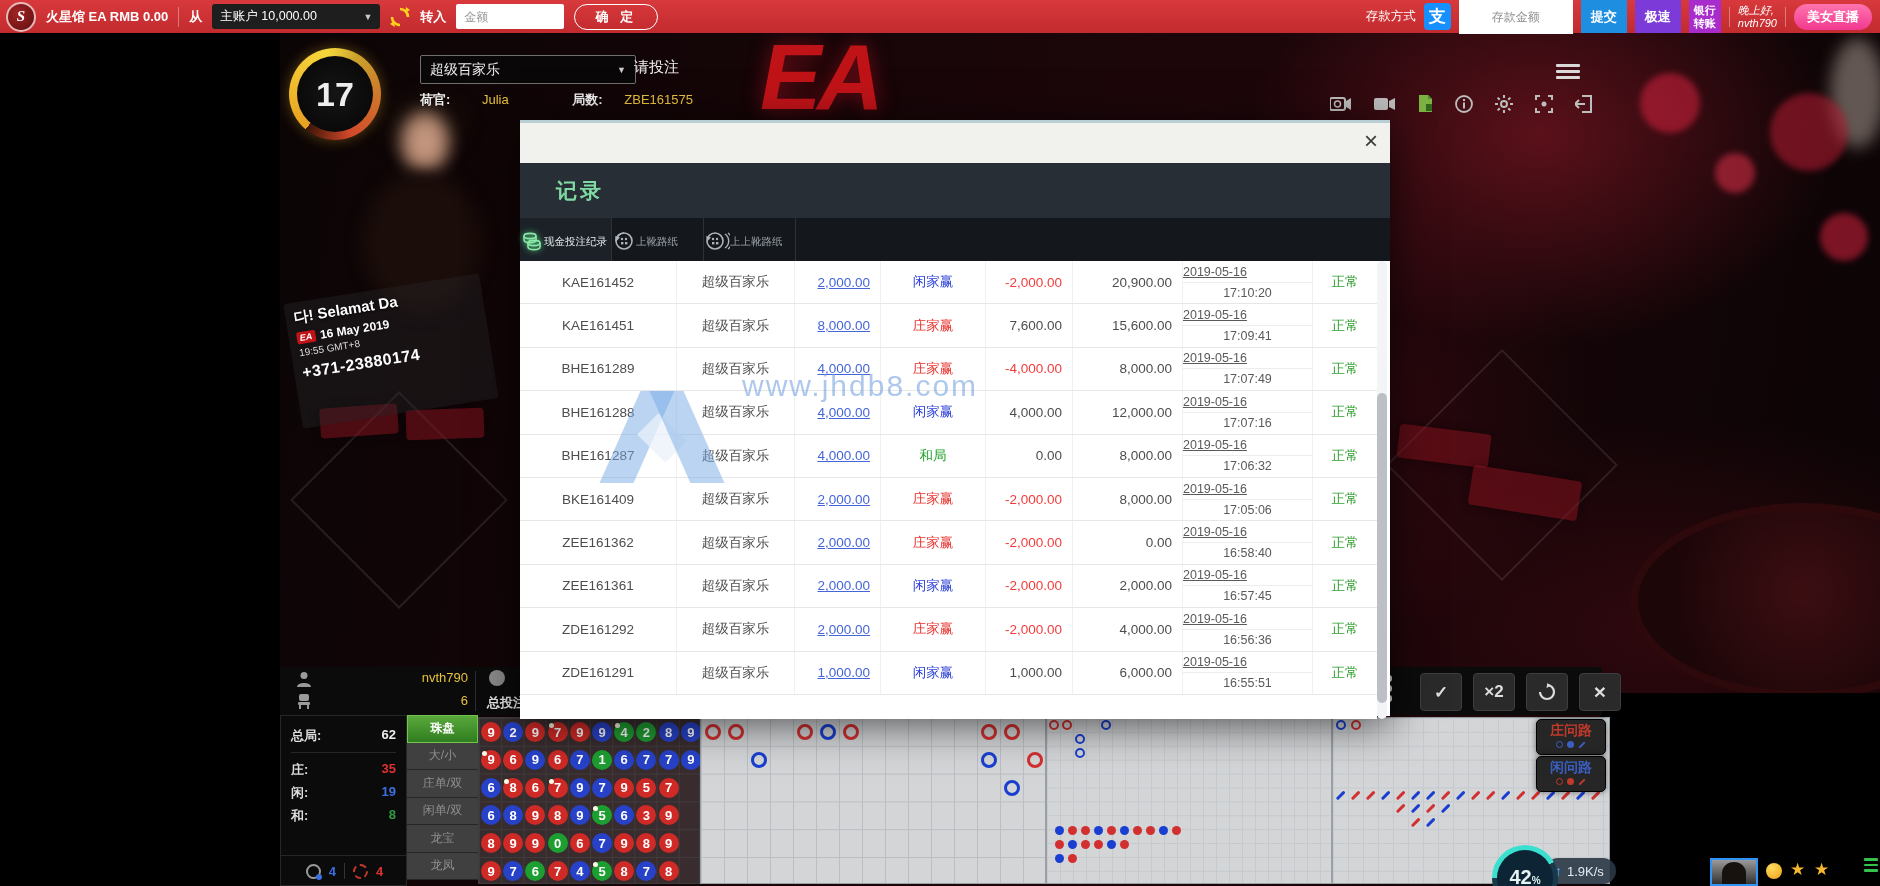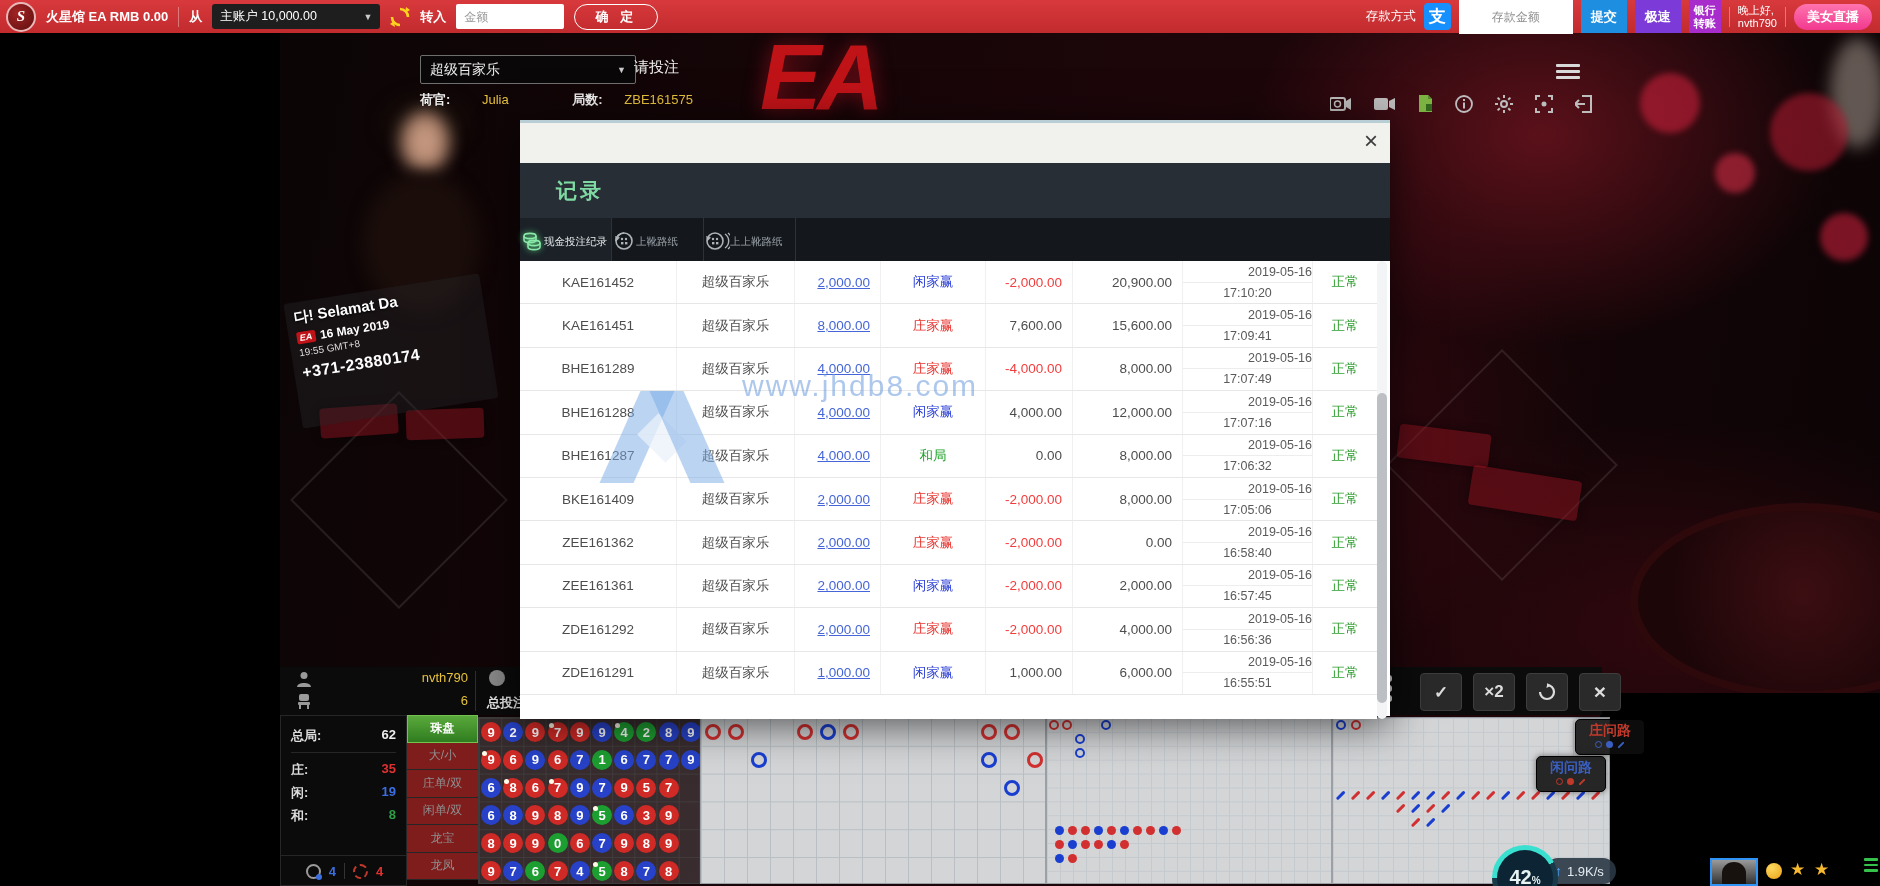--- a/index.html
+++ b/index.html
@@ -26,21 +26,21 @@
     color:#fff;font-size:13px;letter-spacing:4px;font-weight:bold;cursor:pointer;}
   .tb-right{position:absolute;right:8px;top:0;height:33px;display:flex;align-items:center;gap:8px;}
   .alipay{width:27px;height:27px;border-radius:4px;background:#1790ff;color:#fff;display:flex;align-items:center;
     justify-content:center;font-size:17px;font-weight:bold;cursor:pointer;}
   .dep-input{width:110px;height:33px;background:#fff;border:none;font-size:12px;text-align:center;color:#333;}
   .dep-input::placeholder{color:#8f8f8f;}
   .btn-flat{height:33px;border:none;color:#fff;font-size:13px;font-weight:bold;cursor:pointer;padding:0 10px;}
   .submit-btn{background:#1e8fe0;}
   .express-btn{background:#7c3bd9;}
   .bank-btn{background:#a82ccb;font-size:11px;line-height:13px;padding:0 5px;}
-  .greeting{font-size:11px;line-height:13px;text-align:left;white-space:nowrap;}
+  .greeting{font-size:11px;line-height:13px;text-align:left;white-space:nowrap;font-style:italic;}
   .live-btn{height:26px;border:none;border-radius:13px;padding:0 13px;color:#fff;font-size:13px;font-weight:bold;
     background:linear-gradient(#ff74ae,#f2388f);cursor:pointer;}
 
   
   .scene{position:absolute;left:0;top:33px;width:1880px;height:853px;overflow:hidden;
     background:
       radial-gradient(420px 300px at 82% 12%, rgba(205,35,55,.38), rgba(0,0,0,0) 70%),
       radial-gradient(500px 360px at 66% 45%, rgba(150,20,40,.26), rgba(0,0,0,0) 70%),
       radial-gradient(600px 300px at 90% 70%, rgba(120,15,30,.30), rgba(0,0,0,0) 70%),
       linear-gradient(100deg,#050505 0%,#140507 35%,#1d060a 60%,#0a0405 100%);}
@@ -112,21 +112,21 @@
   .v-red{color:#e03131;} .v-blue{color:#3b6fe0;} .v-green{color:#2f9e44;} .v-white{color:#eee;}
   .pairs{position:absolute;left:0;bottom:6px;width:127px;display:flex;align-items:center;justify-content:center;gap:8px;
     border-top:1px solid #262626;padding-top:7px;}
   .pair-ic{width:15px;height:15px;border:2px solid #9a9a9a;border-radius:50%;position:relative;box-sizing:border-box;}
   .pair-ic.dotb:after{content:"";position:absolute;right:-3px;bottom:-3px;width:6px;height:6px;border-radius:50%;background:#3b6fe0;}
   .pair-ic.red{border-color:#c3392b;border-style:dashed;}
   .pairs .num{font-size:13px;font-weight:bold;}
   .pairs .pv{width:1px;height:16px;background:#333;}
 
   .rmenu{position:absolute;left:407px;top:0;width:71px;height:171px;}
-  .rmenu .item{height:27.5px;background:#7f1d1d;border-bottom:1px solid #262626;color:#8f8f8f;font-size:12px;
+  .rmenu .item{height:27.5px;background:#404040;border-bottom:1px solid #262626;color:#8f8f8f;font-size:12px;
     display:flex;align-items:center;justify-content:center;cursor:pointer;box-sizing:border-box;}
   .rmenu .item.active{background:linear-gradient(#5aa93c,#2f7d1f);color:#fff;font-weight:bold;border:1px solid #74c351;}
 
   .bead-wrap{position:absolute;left:478px;top:2px;width:222px;height:167px;background:rgba(165,165,165,.25);
     background-image:linear-gradient(rgba(70,70,70,.55) 1px,transparent 1px),linear-gradient(90deg,rgba(70,70,70,.55) 1px,transparent 1px);
     background-size:22.2px 27.8px;border:1px solid #3c3c3c;box-sizing:border-box;}
   .bead{position:absolute;width:20px;height:20px;border-radius:50%;color:#fff;font-size:13px;font-weight:bold;
     display:flex;align-items:center;justify-content:center;}
   .bead.r{background:#cf2a26;} .bead.b{background:#2742c8;} .bead.g{background:#1d9e31;}
   .bead i{position:absolute;left:1px;top:1px;width:5px;height:5px;border-radius:50%;background:#fffbe8;}
@@ -195,21 +195,21 @@
   .m-body{position:absolute;left:0;top:138px;width:857px;height:458px;overflow:hidden;background:#fff;}
   .trow{display:grid;grid-template-columns:157px 118px 86px 105px 87px 110px 130px 64px;height:43.4px;
     border-bottom:1px solid #e7e7e7;box-sizing:border-box;font-size:13.5px;color:#4d4d4d;}
   .trow>div{display:flex;align-items:center;justify-content:center;border-right:1px solid #f0f0f0;box-sizing:border-box;height:100%;}
   .trow .c3,.trow .c5,.trow .c6{justify-content:flex-end;padding-right:10px;}
   .trow .c8{border-right:none;}
   .trow a{color:#4565d8;text-decoration:underline;cursor:pointer;}
   .trow .c4.blue{color:#2b3fd6;} .trow .c4.red{color:#e8332e;} .trow .c4.green{color:#1fa32a;}
   .trow .c5.neg{color:#f23c3c;}
   .trow .c7{flex-direction:column;justify-content:center;padding:0;font-size:12.5px;color:#5a5a5a;}
-  .trow .c7 .date{width:100%;text-align:right;border-bottom:1px solid #ededed;padding:3px 0;}
+  .trow .c7 .date{width:100%;text-align:left;border-bottom:1px solid #ededed;padding:3px 0;text-decoration:underline;}
   .trow .c7 .time{width:100%;text-align:center;padding:3px 0;}
   .trow .c8{color:#2f9e2f;}
   .sbar-track{position:absolute;right:3px;top:138px;width:10px;height:458px;background:#f3f4f5;border-radius:5px;}
   .sbar-thumb{position:absolute;right:3px;top:270px;width:10px;height:310px;background:#bcc0c5;border-radius:5px;cursor:pointer;}
   .wm{position:absolute;pointer-events:none;z-index:5;}
   .wm-title{left:210px;top:198px;font-size:42px;font-weight:bold;color:rgba(105,155,220,.16);
     -webkit-text-stroke:1.5px rgba(105,155,220,.6);letter-spacing:6px;}
   .wm-url{left:222px;top:246px;font-size:30px;color:rgba(105,155,220,.55);letter-spacing:2px;}
   .wm-logo{left:92px;top:258px;width:120px;height:120px;}
   .wm-logo .v1{position:absolute;left:8px;top:10px;width:34px;height:92px;background:rgba(120,170,230,.5);transform:skewX(-24deg);}
@@ -232,20 +232,25 @@
   <div class="bokeh" style="left:1235px;top:100px;width:34px;height:34px;background:#e0304a;"></div>
   <div class="bokeh" style="left:1290px;top:190px;width:28px;height:28px;background:#c22039;"></div>
   <div class="diamond" style="left:322px;top:390px;width:150px;height:150px;"></div>
   <div class="diamond" style="left:1420px;top:350px;width:160px;height:160px;"></div>
   <div class="banner" style="left:320px;top:373px;width:78px;height:30px;transform:rotate(-4deg);"></div>
   <div class="banner" style="left:406px;top:376px;width:78px;height:30px;transform:rotate(-2deg);"></div>
   <div class="banner" style="left:1398px;top:396px;width:92px;height:34px;transform:rotate(7deg);"></div>
   <div class="banner" style="left:1470px;top:440px;width:110px;height:40px;transform:rotate(9deg);"></div>
   <div class="wheel" style="left:1630px;top:470px;"></div>
 
+  <div class="timer">
+    <div class="timer-inner">
+        <span>17</span>
+      </div>
+  </div>
   <div class="game-select">
     <span>超级百家乐</span>
     <span class="caret">▼</span>
   </div>
   <div class="bet-status">请投注</div>
   <div class="dealer-row">
     <span>荷官:</span>
     <span class="val" style="margin:0 60px 0 28px;">Julia</span>
     <span>局数:</span>
     <span class="val" style="margin-left:18px;">ZBE161575</span>
@@ -532,21 +537,21 @@
       <div class="slash b" style="left: 242px; top: 75.5px;"></div>
       <div class="slash r" style="left: 257px; top: 75.5px;"></div>
       <div class="slash r" style="left: 62px; top: 89.4px;"></div>
       <div class="slash b" style="left: 77px; top: 89.4px;"></div>
       <div class="slash r" style="left: 92px; top: 89.4px;"></div>
       <div class="slash b" style="left: 107px; top: 89.4px;"></div>
       <div class="slash r" style="left: 77px; top: 103.3px;"></div>
       <div class="slash b" style="left: 92px; top: 103.3px;"></div>
     </div>
 
-  <div class="ask-btn banker" style="top:4px;margin-left:39px;">
+  <div class="ask-btn banker" style="top:4px;">
     <div class="t">庄问路</div>
     <div class="mini-marks">
         <span class="o"></span>
         <span class="f"></span>
         <span class="s"></span>
       </div>
   </div>
   <div class="ask-btn player" style="top:41px;">
     <div class="t">闲问路</div>
     <div class="mini-marks">

